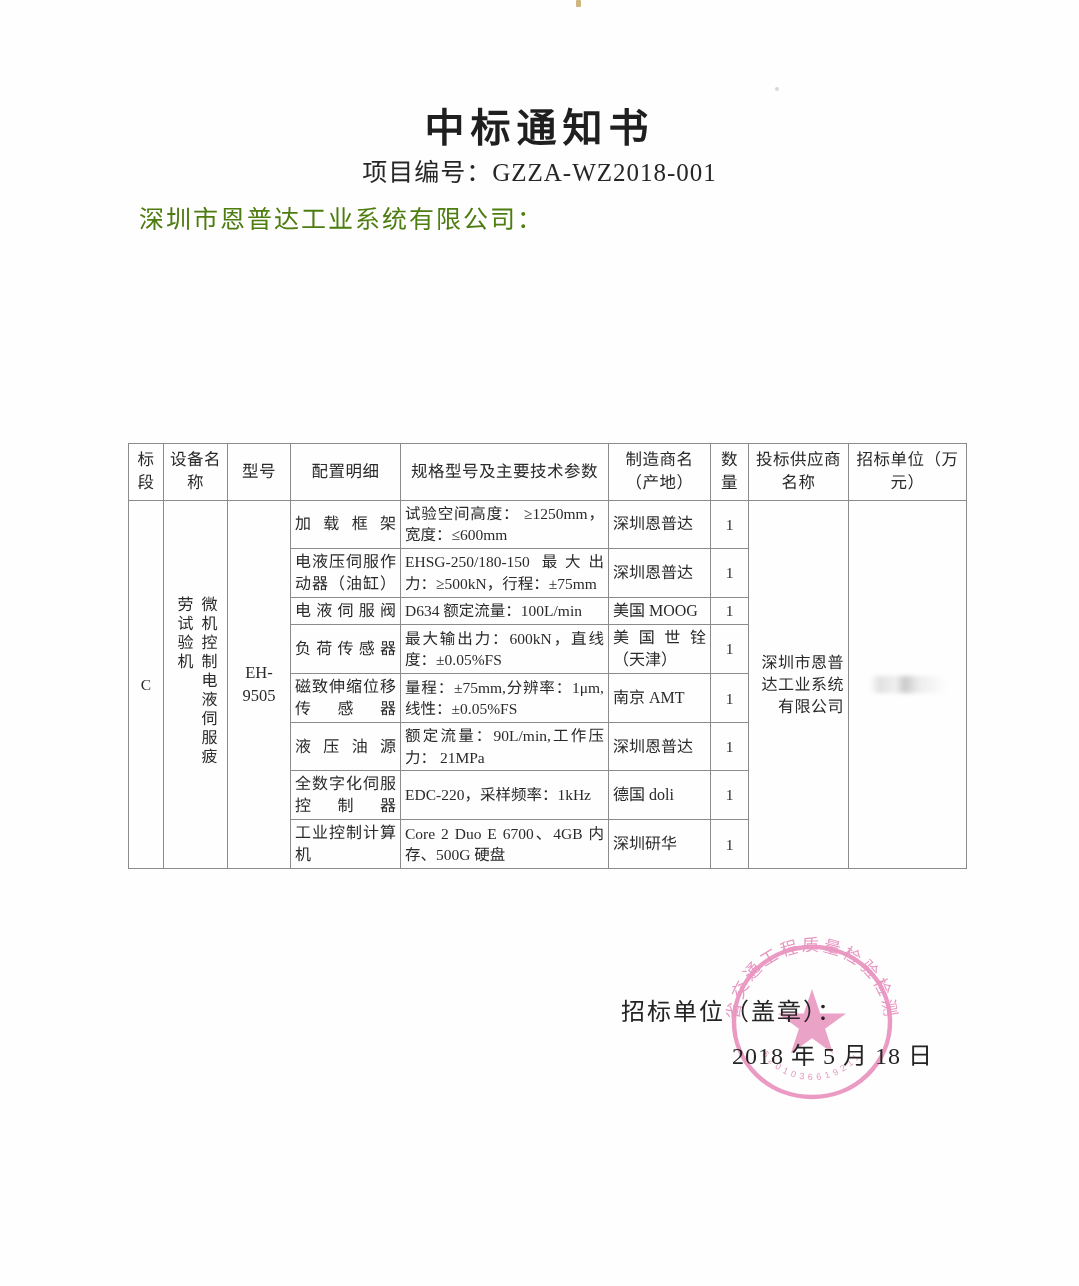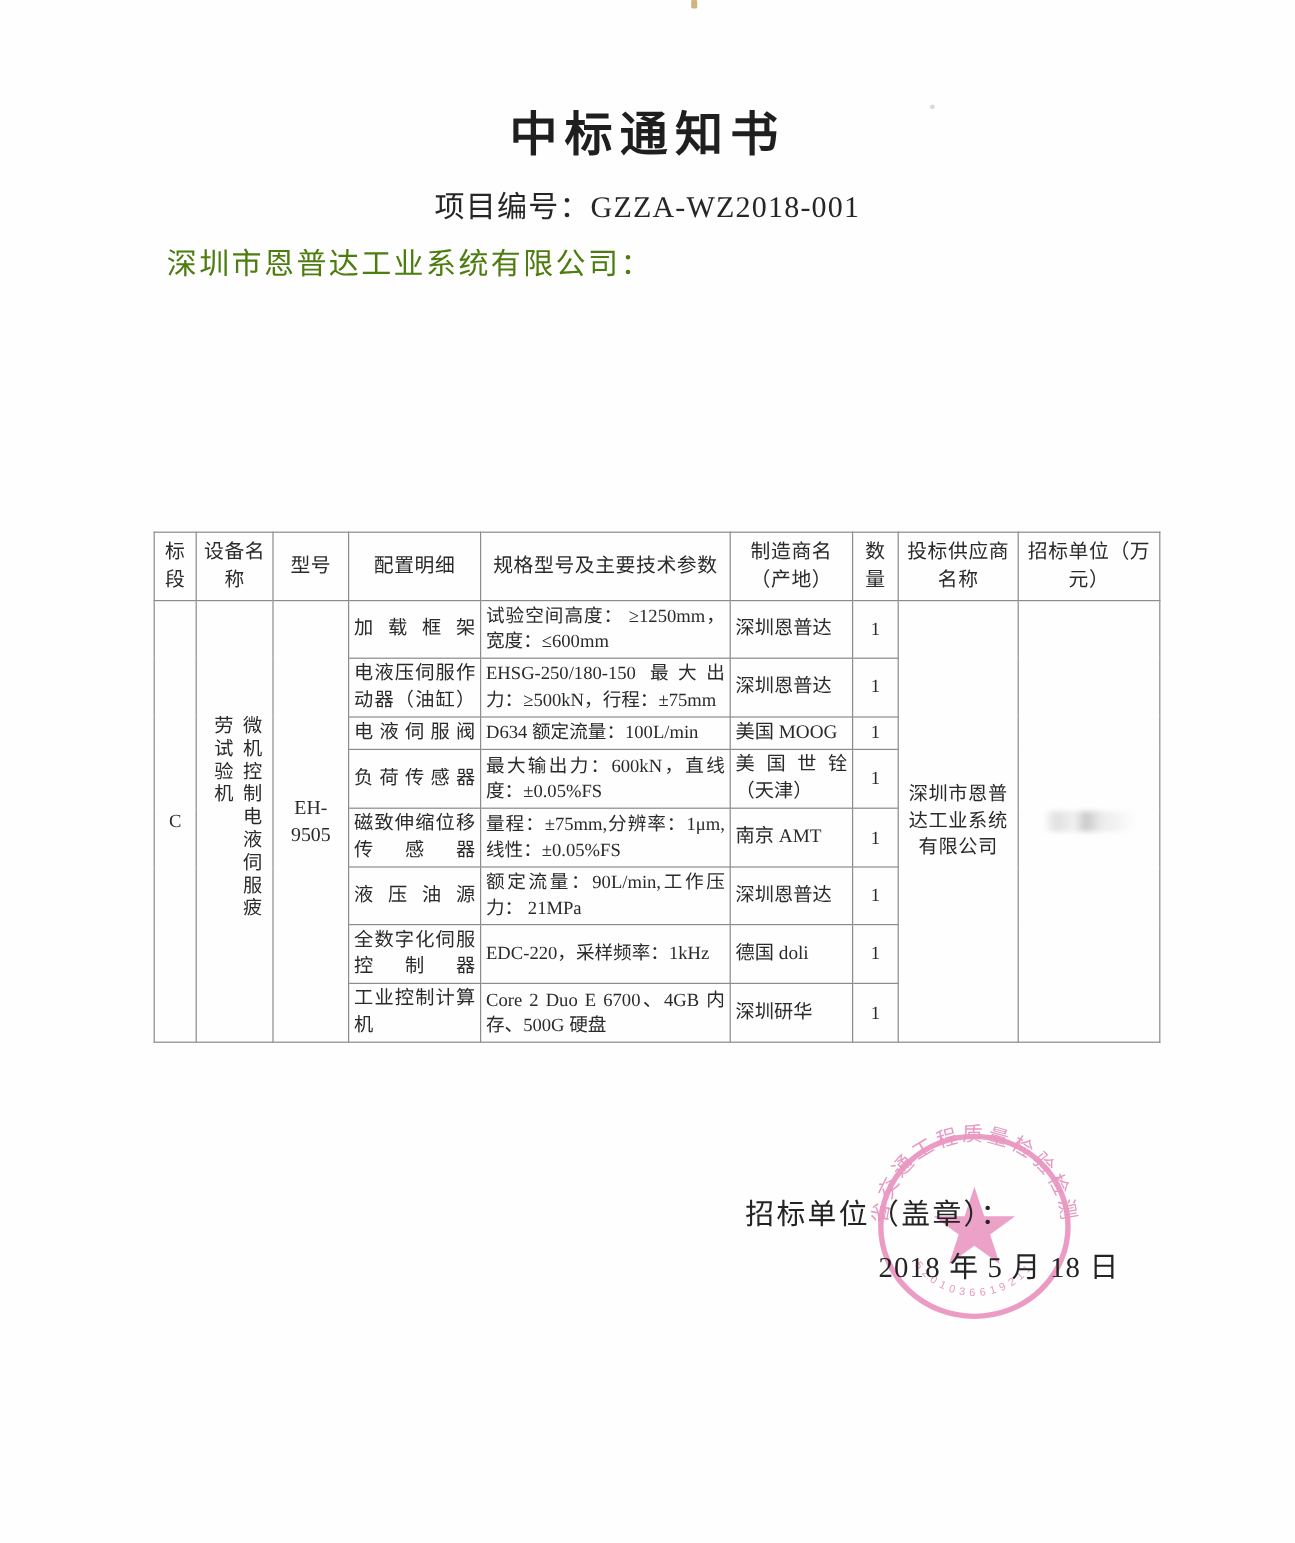--- a/index.html
+++ b/index.html
@@ -42,21 +42,21 @@
     background: #b9b9b9;
     opacity: .55;
     border-radius: 50%;
   }
 
   
   .doc-title {
     position: absolute;
     left: 0;
     right: 0;
-    top: 80px;
+    top: 96px;
     text-align: center;
     font-size: 40px;
     letter-spacing: 6px;
     font-weight: 700;
     color: #1f1f1f;
     font-family: "DejaVu Serif", "Liberation Serif", serif;
   }
   .doc-subtitle {
     position: absolute;
     left: 0;
@@ -143,21 +143,21 @@
   .vert-wrap {
     display: flex;
     align-items: center;
     justify-content: center;
     height: 100%;
   }
   .supplier-cell {
     font-size: 16px;
     line-height: 1.5;
     letter-spacing: .5px;
-    text-align: center;
+    text-align: right;
     padding-left: 6px;
   }
   .model-cell { font-size: 16.5px; line-height: 1.45; margin-top: 28px; }
   .spec-cell  { font-size: 15.5px; line-height: 1.45; text-align: justify; }
   .config-cell{ font-size: 16px; line-height: 1.45; text-align: justify; text-align-last: justify; padding: 2px 8px; }
   .maker-cell { font-size: 16px; line-height: 1.45; text-align: justify; text-align-last: left; padding-left: 6px; }
 
   
   .redaction {
     display: block;

